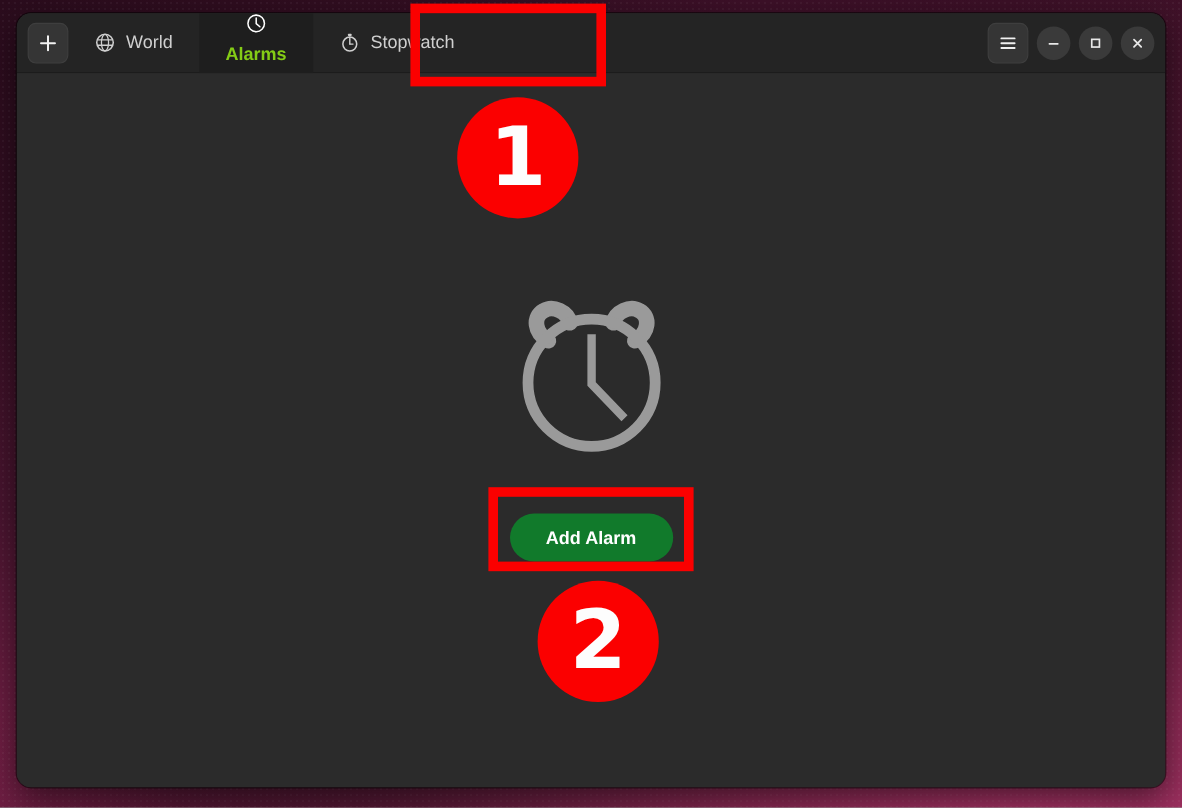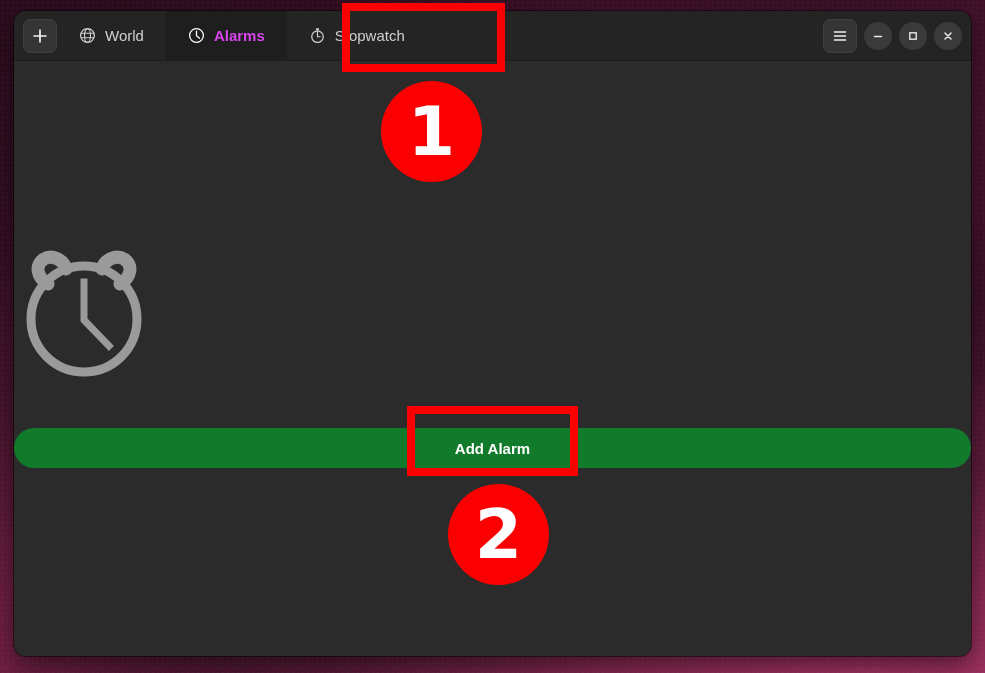--- a/index.html
+++ b/index.html
@@ -86,22 +86,23 @@
     gap: 9px;
     height: 50px;
     padding: 0 22px;
     cursor: pointer;
     color: #cfcfcf;
     font-size: 15px;
     box-sizing: border-box;
   }
   .tab.active {
     background: #1e1e1e;
-    color: #d946ef;
+    color: #84cc16;
     font-weight: bold;
+    flex-direction: column;
   }
   .tab .tab-label { white-space: nowrap; }
 
   #win-controls {
     display: flex;
     align-items: center;
     gap: 7px;
     flex: none;
   }
   .wc-circle {
@@ -126,20 +127,21 @@
     justify-content: flex-start;
   }
 
   #empty-state {
     position: absolute;
     left: 0;
     right: 0;
     top: 183px;
     display: flex;
     flex-direction: column;
+    align-items: center;
   }
 
   #alarm-illustration {
     width: 140px;
     height: 140px;
   }
 
   #add-alarm-button {
     margin-top: 44px;
     min-width: 136px;

